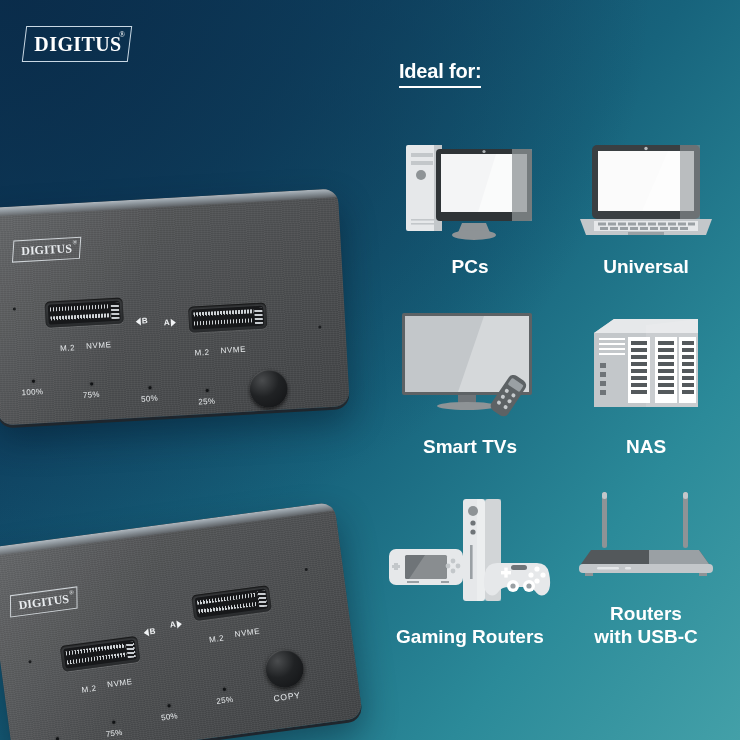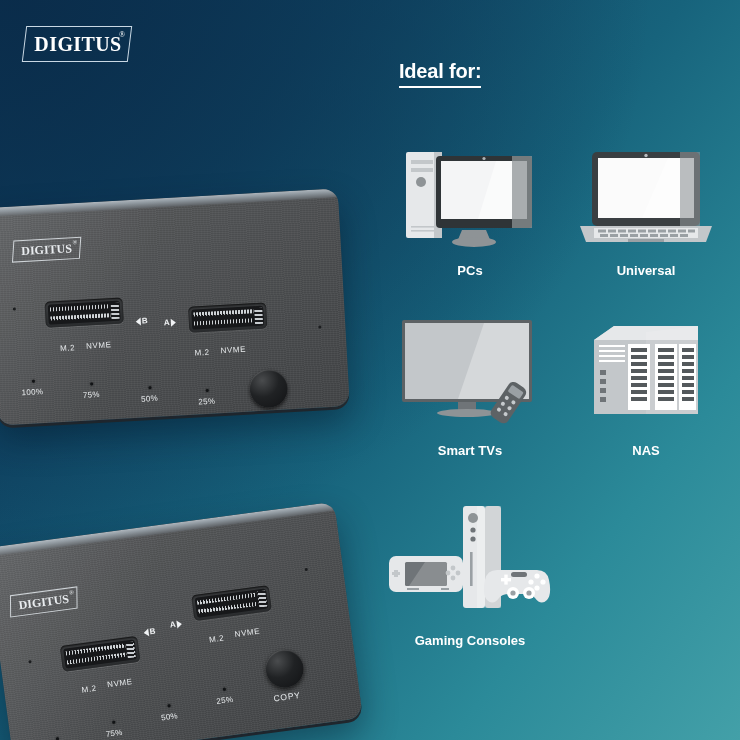--- a/index.html
+++ b/index.html
@@ -70,21 +70,21 @@
     grid-template-columns:1fr 1fr;
     grid-template-rows:160px 180px 190px;
   }
   .grid-cell {
     display:flex; flex-direction:column;
     align-items:center; justify-content:flex-end;
   }
   .grid-cell .art { position:relative; }
   .grid-cell .caption {
     margin-top:9px;
-    color:#ffffff; font-size:13px; font-weight:700;
+    color:#ffffff; font-size:19px; font-weight:700;
     text-align:center; line-height:1.18;
     white-space:pre-line;
   }
 
   
   :root{}
   .g-lite { fill:#e6e8ea; }
   .g-mid  { fill:#c3c7ca; }
   .g-dark { fill:#8e9396; }
 
@@ -386,23 +386,42 @@
             <circle cx="158" cy="88" r="2.6" fill="#ffffff"></circle>
           <circle cx="152" cy="94" r="2.6" fill="#ffffff"></circle>
             <circle cx="146" cy="88" r="2.6" fill="#ffffff"></circle>
           <circle cx="128" cy="99" r="6" fill="#ffffff"></circle>
             <circle cx="128" cy="99" r="2.6" fill="#9aa0a4"></circle>
           <circle cx="144" cy="99" r="6" fill="#ffffff"></circle>
             <circle cx="144" cy="99" r="2.6" fill="#9aa0a4"></circle>
           <rect x="126" y="78" width="16" height="5" rx="2.5" fill="#6f7478"></rect>
         </svg>
       </div>
-      <div class="caption">Gaming Consoles</div>
-    </div>
-
+      <div class="caption">Gaming Routers</div>
+    </div>
+
+    <div class="grid-cell">
+      <div class="art">
+        <svg width="150" height="112" viewBox="0 0 150 112">
+          <rect x="31" y="14" width="5" height="56" rx="2.5" class="g-dark"></rect>
+          <rect x="31" y="14" width="5" height="7" rx="2.5" class="g-mid"></rect>
+          <rect x="112" y="14" width="5" height="56" rx="2.5" class="g-dark"></rect>
+          <rect x="112" y="14" width="5" height="7" rx="2.5" class="g-mid"></rect>
+          <path d="M20 72 h108 l10 14 h-128 z" fill="#53585b"></path>
+          <path d="M78 72 h50 l10 14 h-60 z" fill="#9aa0a4"></path>
+          <rect x="8" y="86" width="134" height="9" rx="4" class="g-mid"></rect>
+          <rect x="26" y="89" width="22" height="2.6" rx="1.3" fill="#e4e7e9"></rect>
+          <rect x="54" y="89" width="6" height="2.6" rx="1.3" fill="#e4e7e9"></rect>
+          <rect x="14" y="95" width="8" height="3" fill="#8e9396"></rect>
+          <rect x="128" y="95" width="8" height="3" fill="#8e9396"></rect>
+        </svg>
+      </div>
+      <div class="caption">Routers
+with USB-C</div>
+    </div>
 
   </div>
 
   <div class="dock" id="dock-top">
     <div class="bevel"></div>
     <div class="sheen"></div>
 
     <div class="dock-logo" style="left:24px; top:34px;">
       <div class="dframe"></div>
       <div class="dword">DIGITUS</div>

